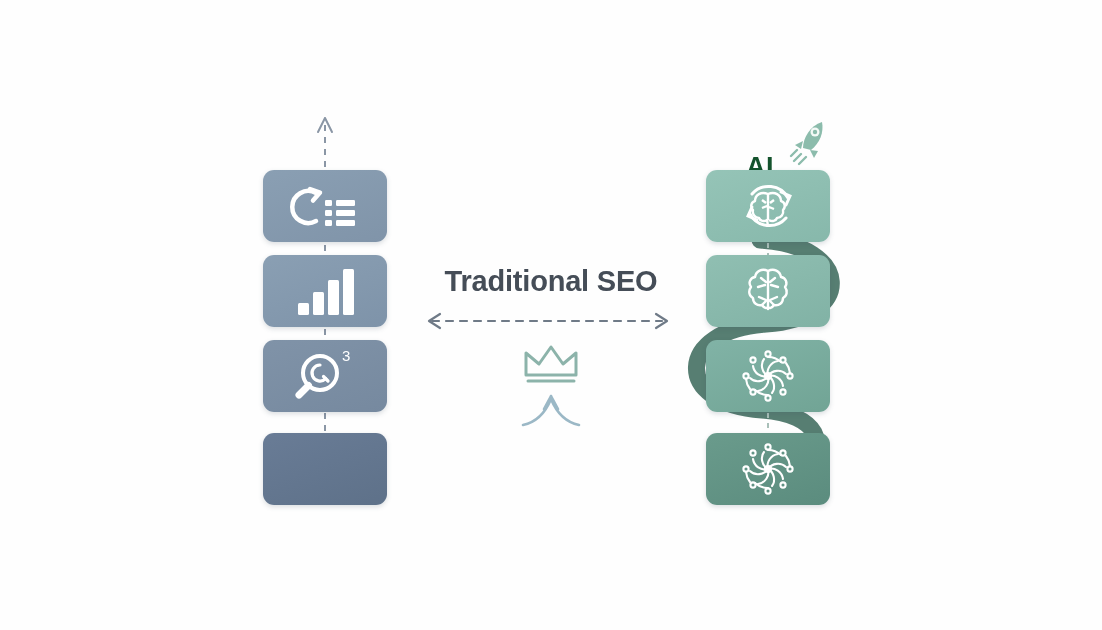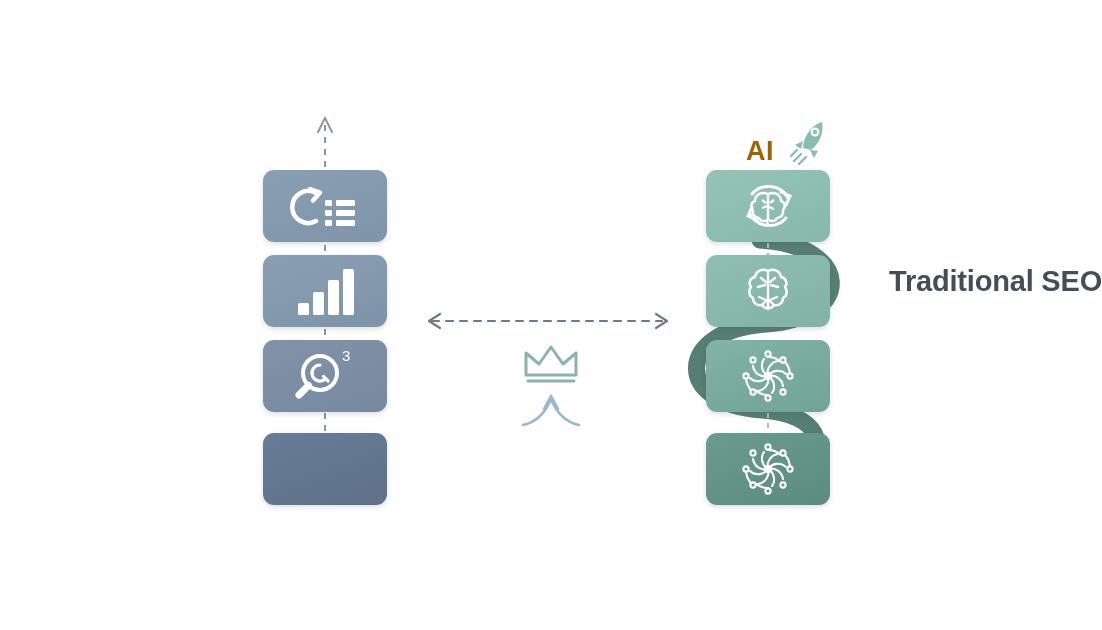--- a/index.html
+++ b/index.html
@@ -49,22 +49,23 @@
     text-align: center;
     font-size: 29px;
     font-weight: bold;
     color: #454d57;
     letter-spacing: -0.2px;
   }
   .ai-label {
     position: absolute;
     font-size: 27px;
     font-weight: bold;
-    color: #a16207;
+    color: #14532d;
     letter-spacing: 0.5px;
+    margin-top: 16px;
   }
 
   
   .layer {
     position: absolute;
     left: 0;
     top: 0;
     width: 1102px;
     height: 630px;
     pointer-events: none;
@@ -117,21 +118,21 @@
         <path d="M33.5 28.5 L38 33" stroke="#fff" stroke-width="3.2" fill="none" stroke-linecap="round"></path>
         <text x="52" y="13" font-family="Liberation Sans, sans-serif" font-size="15" fill="#fff">3</text>
       </svg>
     </span>
   </div>
 
   <div class="card card-l4" style="left:263px; top:433px;">
     <span></span>
   </div>
 
-  <div class="center-title" style="top:265px;text-align:right;">Traditional SEO</div>
+  <div class="center-title" style="top:265px;">Traditional SEO</div>
 
   <svg class="layer">
     <g stroke="#6f7a87" stroke-width="2.2" fill="none" stroke-linecap="round">
       <line x1="432" y1="321" x2="662" y2="321" stroke-dasharray="7 7"></line>
       <path d="M429 321 L440 314 M429 321 L440 328"></path>
       <path d="M667 321 L656 314 M667 321 L656 328"></path>
     </g>
   </svg>
 
   <svg class="layer">

